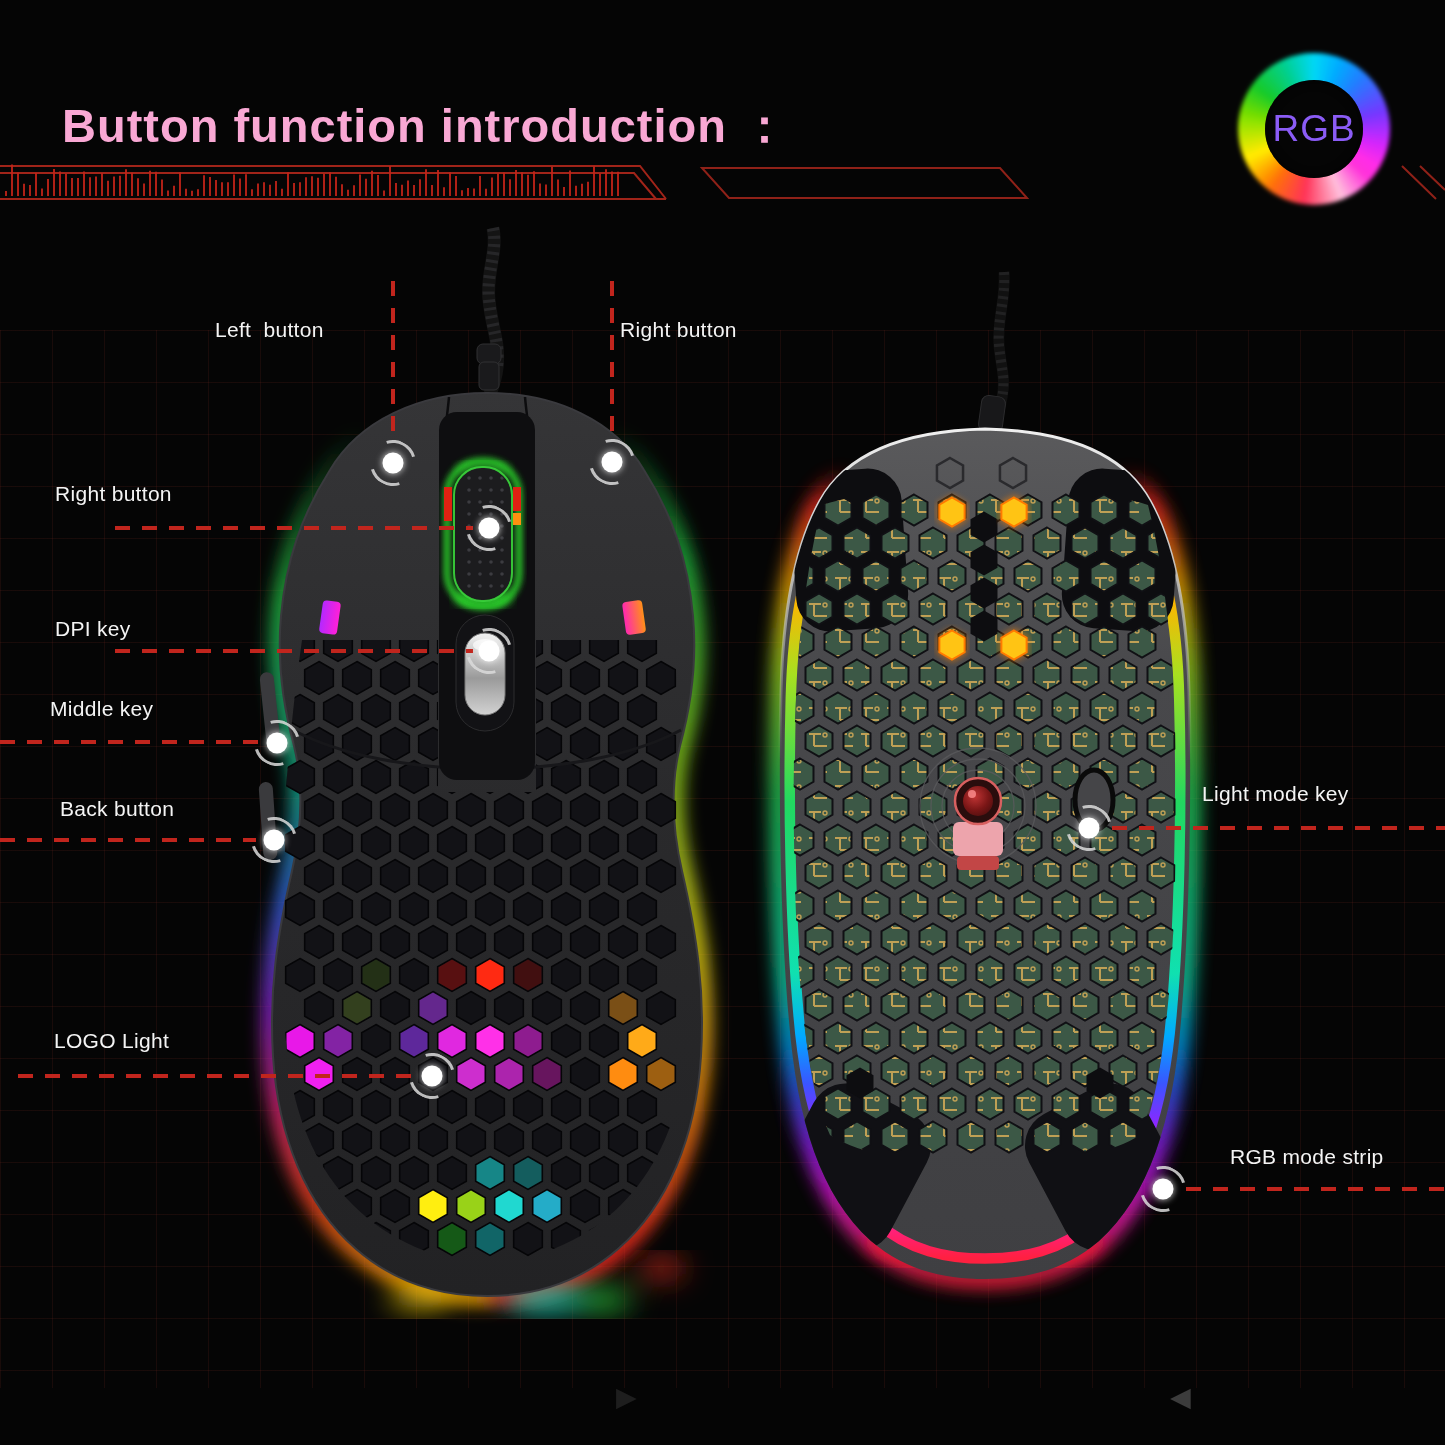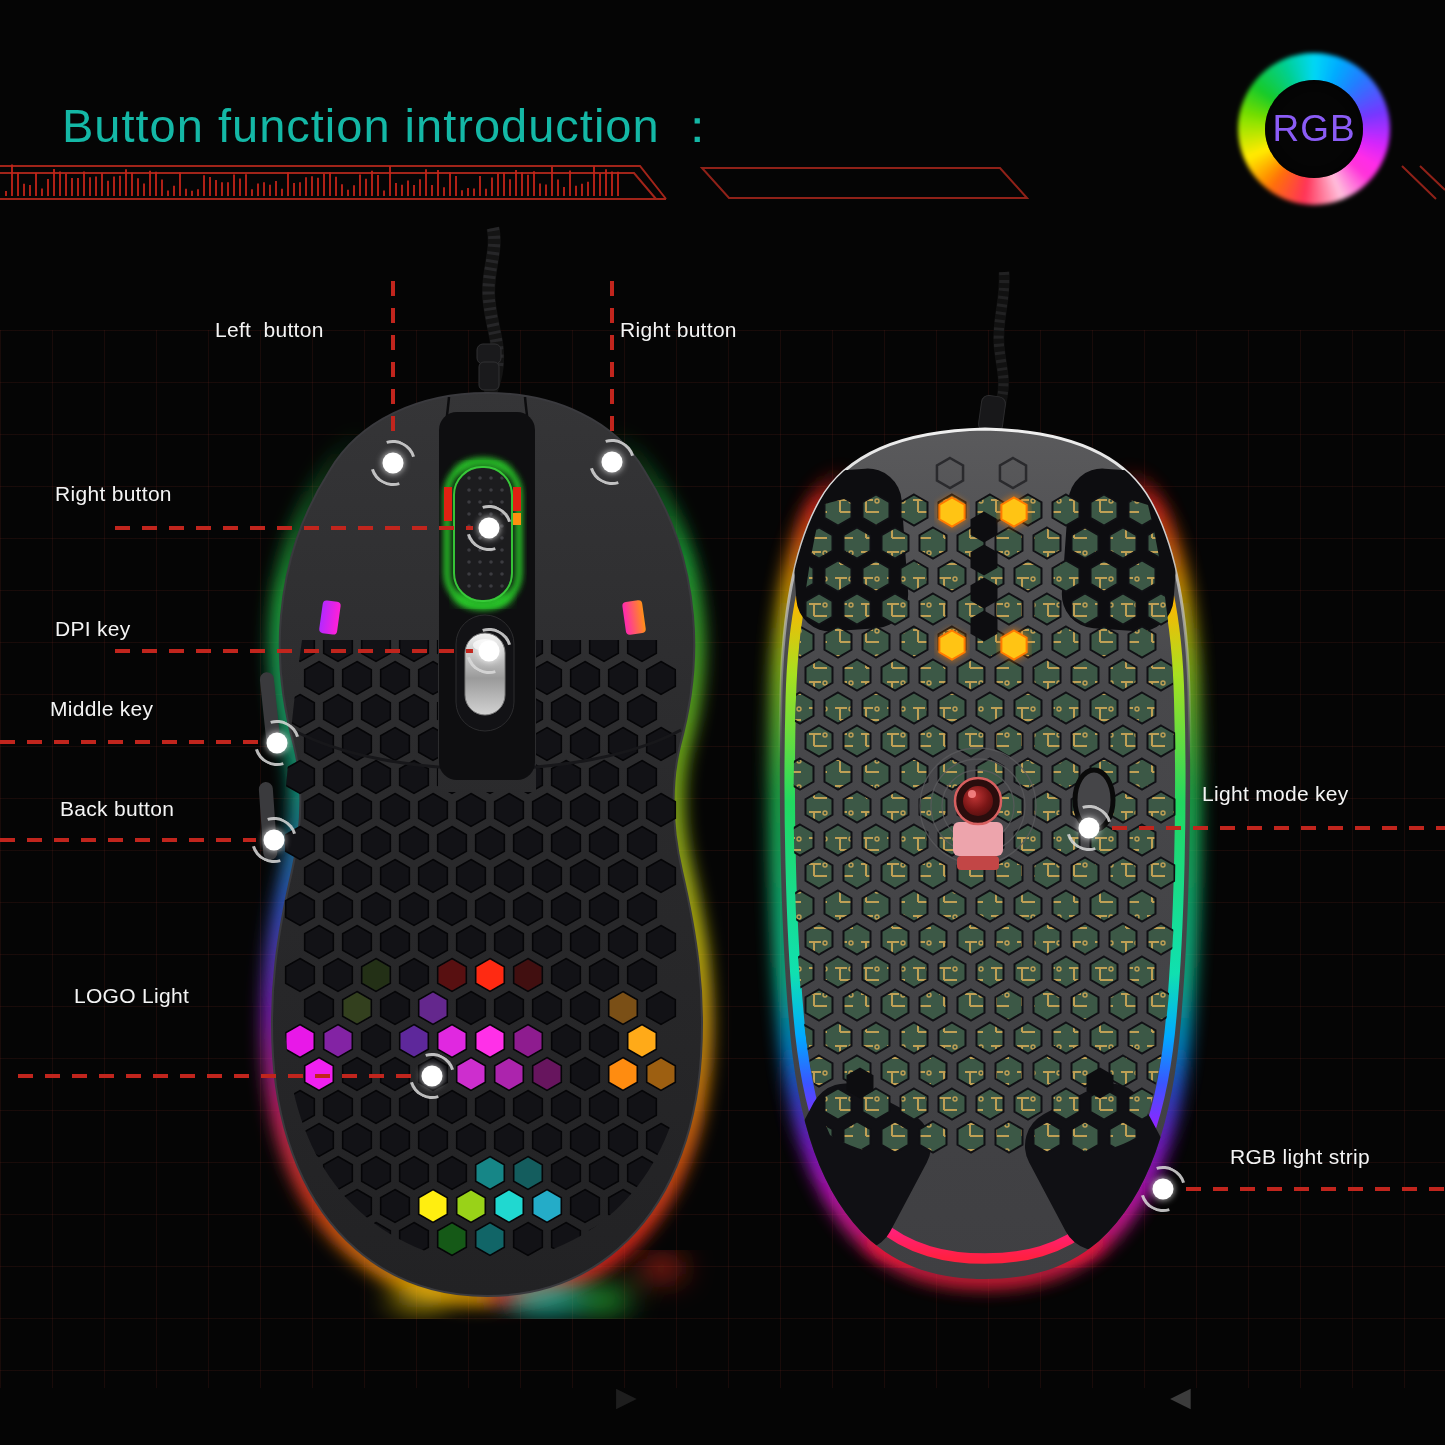--- a/index.html
+++ b/index.html
@@ -12,21 +12,21 @@
   .grid-layer{
     position:absolute;left:0;top:330px;width:1445px;height:1058px;
     background-image:
       linear-gradient(rgba(150,50,40,.14) 1px, transparent 1px),
       linear-gradient(90deg, rgba(150,50,40,.14) 1px, transparent 1px);
     background-size:52px 52px;
     z-index:0;
   }
   .title{
     position:absolute;left:62px;top:64px;z-index:4;
-    color:#14b8a6;font-weight:400;font-size:47px;letter-spacing:1px;
+    color:#f9a8d4;font-weight:700;font-size:47px;letter-spacing:1px;
   }
   
   .rgb-ring{
     position:absolute;left:1238px;top:53px;width:152px;height:152px;z-index:3;
   }
   .rgb-ring .ring{
     position:absolute;inset:0;border-radius:50%;
     background:conic-gradient(from 0deg,
       #00cfe8, #2f7df2 42deg, #6f3ce8 76deg, #c22ee0 104deg,
       #ff3cc8 132deg, #ffc2da 158deg, #ff3c5a 188deg, #ff7420 216deg,
@@ -890,23 +890,23 @@
 <div class="dash-h" style="left:18px;top:1074px;width:396px;"></div>
 <div class="dash-h" style="left:1112px;top:826px;width:333px;"></div>
 <div class="dash-h" style="left:1186px;top:1187px;width:259px;"></div>
 
 <div class="label" style="left:215px;top:318px;">Left  button</div>
 <div class="label" style="left:620px;top:318px;text-align:right;">Right button</div>
 <div class="label" style="left:55px;top:482px;">Right button</div>
 <div class="label" style="left:55px;top:617px;text-align:center;">DPI key</div>
 <div class="label" style="left:50px;top:697px;">Middle key</div>
 <div class="label" style="left:60px;top:797px;text-align:center;">Back button</div>
-<div class="label" style="left:54px;top:984px;margin-left:20px;">LOGO Light</div>
+<div class="label" style="left:54px;top:1029px;">LOGO Light</div>
 <div class="label" style="left:1202px;top:782px;">Light mode key</div>
-<div class="label" style="left:1230px;top:1145px;">RGB light strip</div>
+<div class="label" style="left:1230px;top:1145px;">RGB mode strip</div>
 
 <div class="marker" style="left:393px;top:463px;">
     <i class="ringarc"></i>
     <b class="dot"></b>
   </div>
 <div class="marker" style="left:612px;top:462px;">
     <i class="ringarc"></i>
     <b class="dot"></b>
   </div>
 <div class="marker" style="left:489px;top:528px;">

